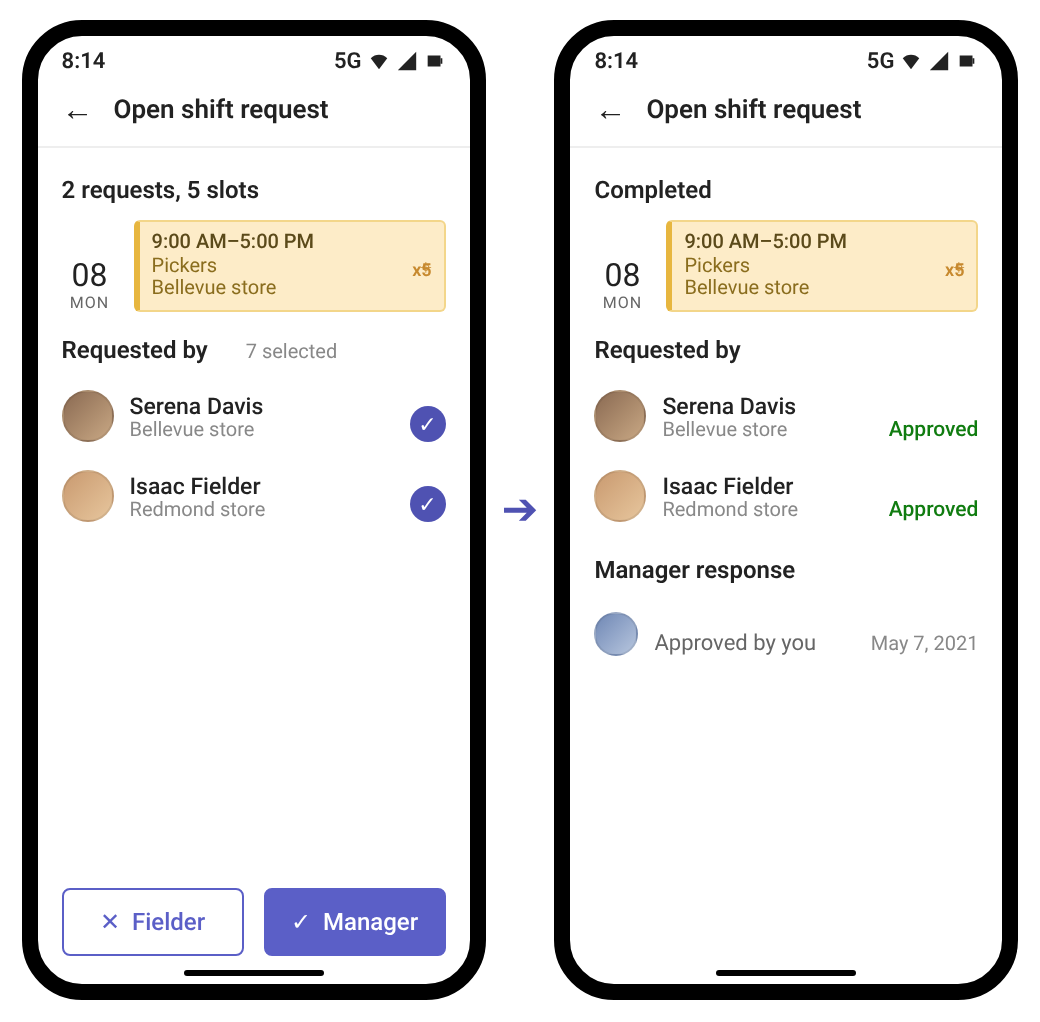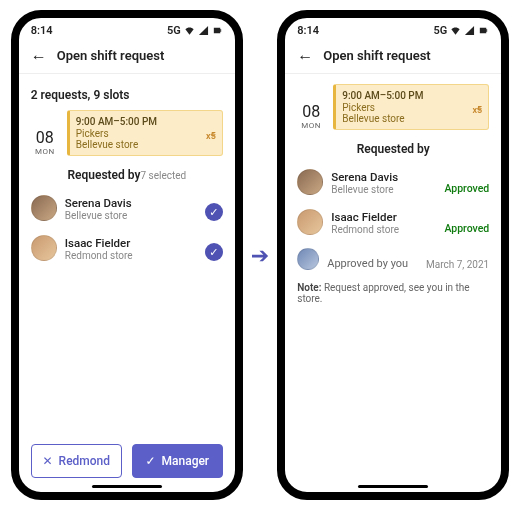--- a/index.html
+++ b/index.html
@@ -15,21 +15,21 @@
   .shift-row{display:flex;gap:8px;align-items:flex-end;margin-bottom:12px;}
   .date-col{display:flex;flex-direction:column;align-items:center;min-width:28px;}
   .date-num{font-size:16px;font-weight:400;}
   .date-dow{font-size:8px;color:#666;letter-spacing:.5px;}
   .shift-card{flex:1;background:#fdecc8;border:1px solid #f3d68a;border-left:3px solid #e7b63f;border-radius:3px;padding:5px 6px;position:relative;}
   .shift-time{font-size:10px;color:#5b4a1a;font-weight:500;}
   .shift-role{font-size:10px;color:#8a6d1e;margin-top:1px;}
   .shift-store{font-size:10px;color:#8a6d1e;}
   .shift-badge{position:absolute;top:20px;right:6px;font-size:9px;color:#c7892e;font-weight:600;}
   .shift-pin{position:absolute;top:18px;right:6px;font-size:10px;color:#c7892e;}
-  .req-header{display:flex;justify-content:center;align-items:baseline;margin:8px 0 6px;}
+  .req-header{display:flex;justify-content:flex-start;align-items:baseline;margin:8px 0 6px;gap:19px;}
   .req-header .h{font-size:12px;font-weight:600;}
   .muted{color:#888;font-size:10px;}
   .person-row{display:flex;align-items:flex-end;gap:8px;padding:7px 0;}
   .avatar{width:26px;height:26px;border-radius:50%;flex-shrink:0;background:linear-gradient(135deg,#8a6a52,#c9a884);border:1px solid rgba(0,0,0,.08);}
   .avatar.b{background:linear-gradient(135deg,#c99a70,#e7c69d);}
   .avatar.m{background:linear-gradient(135deg,#7088b5,#b7c6de);}
   .person-text{flex:1;min-width:0;}
   .person-name{font-size:11.5px;font-weight:500;color:#222;}
   .person-sub{font-size:10px;color:#888;}
   .check{width:18px;height:18px;border-radius:50%;background:#4f52b2;display:flex;align-items:center;justify-content:center;color:#fff;font-size:11px;}
@@ -65,21 +65,21 @@
           <rect x="4" y="6" width="14" height="12" fill="currentColor"></rect>
           <rect x="18" y="9" width="2" height="6" fill="currentColor"></rect>
         </svg>
     </span>
   </div>
   <div class="appbar">
     <span class="back">←</span>
     <span class="title">Open shift request</span>
   </div>
   <div class="content">
-    <div class="section-title">2 requests, 9 slots</div>
+    <div class="section-title">2 requests, 5 slots</div>
     <div class="shift-row">
       <div class="date-col">
         <span class="date-num">08</span>
         <span class="date-dow">MON</span>
       </div>
       <div class="shift-card">
         <div class="shift-time">9:00 AM–5:00 PM</div>
         <div class="shift-role">Pickers</div>
         <div class="shift-store">Bellevue store</div>
         <span class="shift-badge">x5</span>
@@ -103,21 +103,21 @@
       <div class="person-text">
         <div class="person-name">Isaac Fielder</div>
         <div class="person-sub">Redmond store</div>
       </div>
       <div class="check">✓</div>
     </div>
   </div>
   <div class="footer">
     <div class="btn btn-outline">
       <span>✕</span>
-      <span>Redmond</span>
+      <span>Fielder</span>
     </div>
     <div class="btn btn-fill">
       <span>✓</span>
       <span>Manager</span>
     </div>
   </div>
   <div class="home-ind"></div>
 </div>
 
 <div class="arrow">➔</div>
@@ -137,20 +137,21 @@
           <rect x="4" y="6" width="14" height="12" fill="currentColor"></rect>
           <rect x="18" y="9" width="2" height="6" fill="currentColor"></rect>
         </svg>
     </span>
   </div>
   <div class="appbar">
     <span class="back">←</span>
     <span class="title">Open shift request</span>
   </div>
   <div class="content">
+    <div class="section-title">Completed</div>
     <div class="shift-row">
       <div class="date-col">
         <span class="date-num">08</span>
         <span class="date-dow">MON</span>
       </div>
       <div class="shift-card">
         <div class="shift-time">9:00 AM–5:00 PM</div>
         <div class="shift-role">Pickers</div>
         <div class="shift-store">Bellevue store</div>
         <span class="shift-badge">x5</span>
@@ -169,23 +170,21 @@
       <span class="status-approved">Approved</span>
     </div>
     <div class="person-row">
       <div class="avatar b"></div>
       <div class="person-text">
         <div class="person-name">Isaac Fielder</div>
         <div class="person-sub">Redmond store</div>
       </div>
       <span class="status-approved">Approved</span>
     </div>
+    <div class="section-title" style="margin-top:10px">Manager response</div>
     <div class="mgr-row">
       <div class="avatar m" style="width:22px;height:22px"></div>
       <span class="mgr-text">Approved by you</span>
-      <span class="mgr-date">March 7, 2021</span>
-    </div>
-    <div class="note">
-      <b>Note:</b><span> Request approved, see you in the store.</span>
+      <span class="mgr-date">May 7, 2021</span>
     </div>
   </div>
   <div class="home-ind"></div>
 </div>
 
 </body></html>

